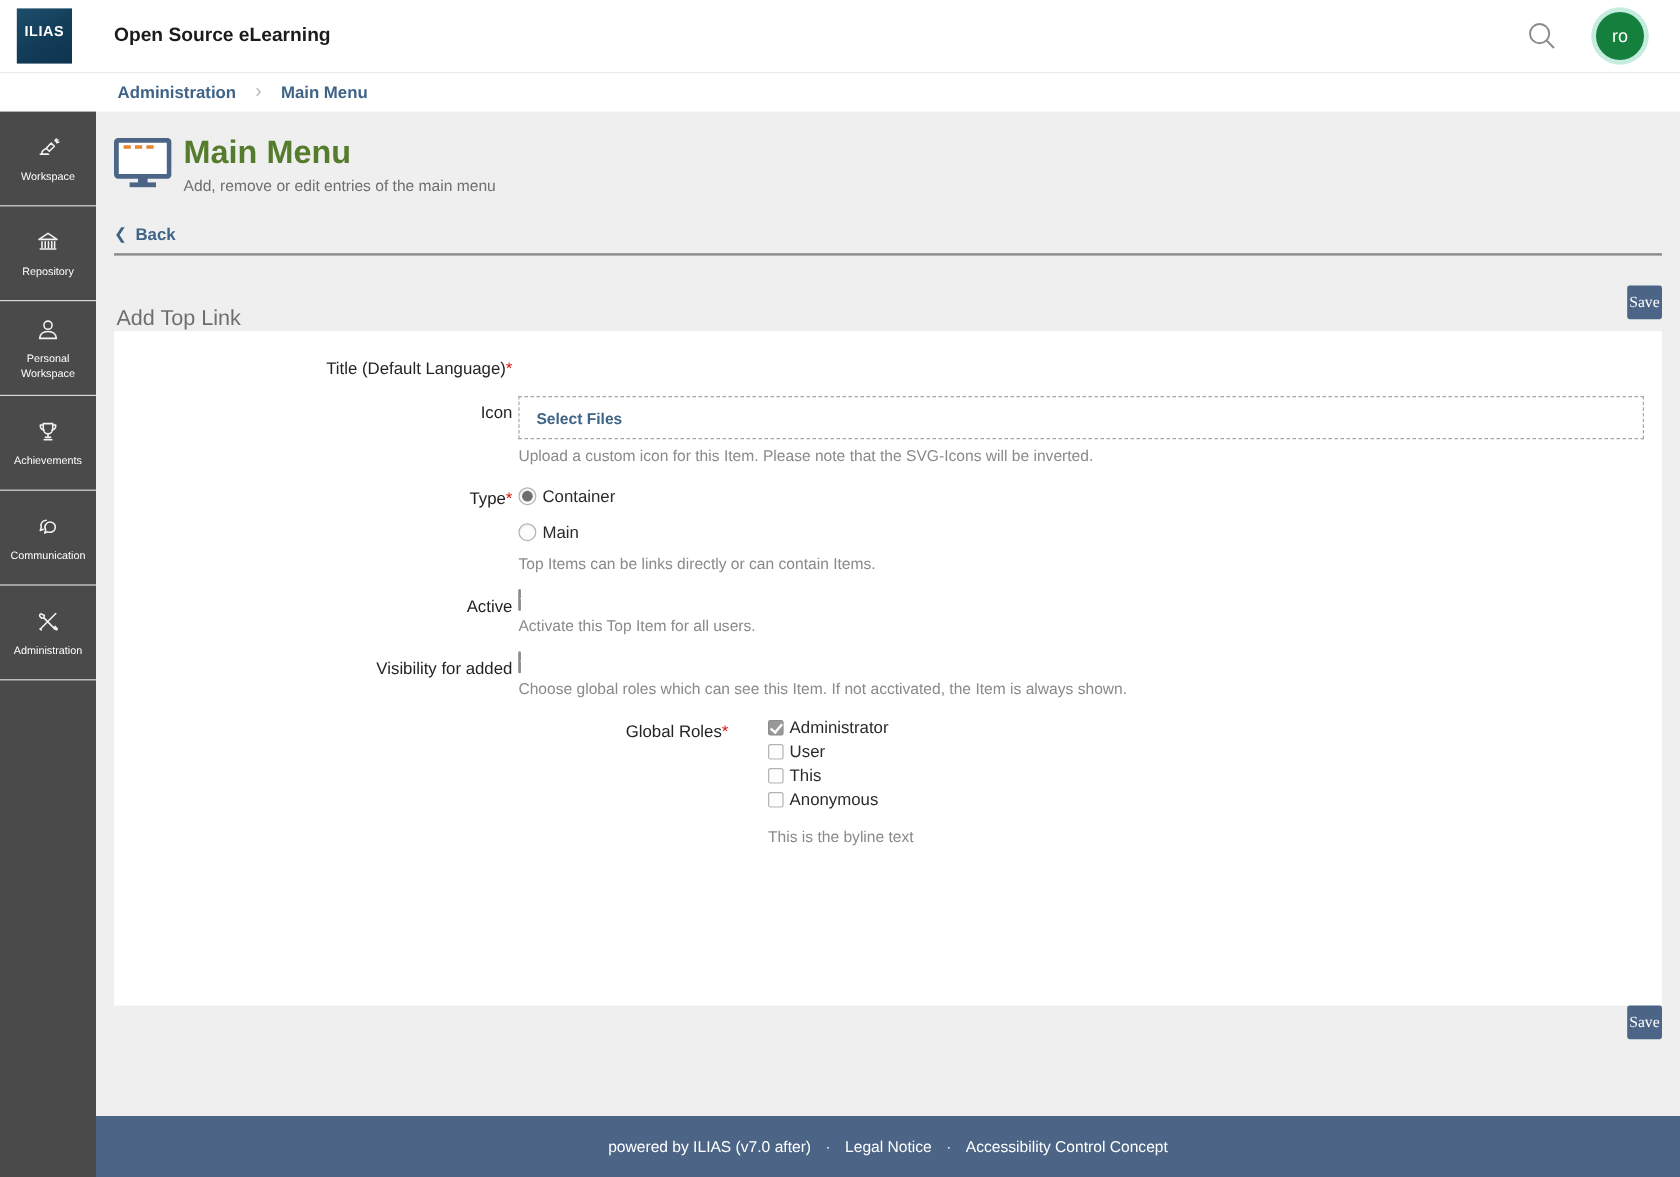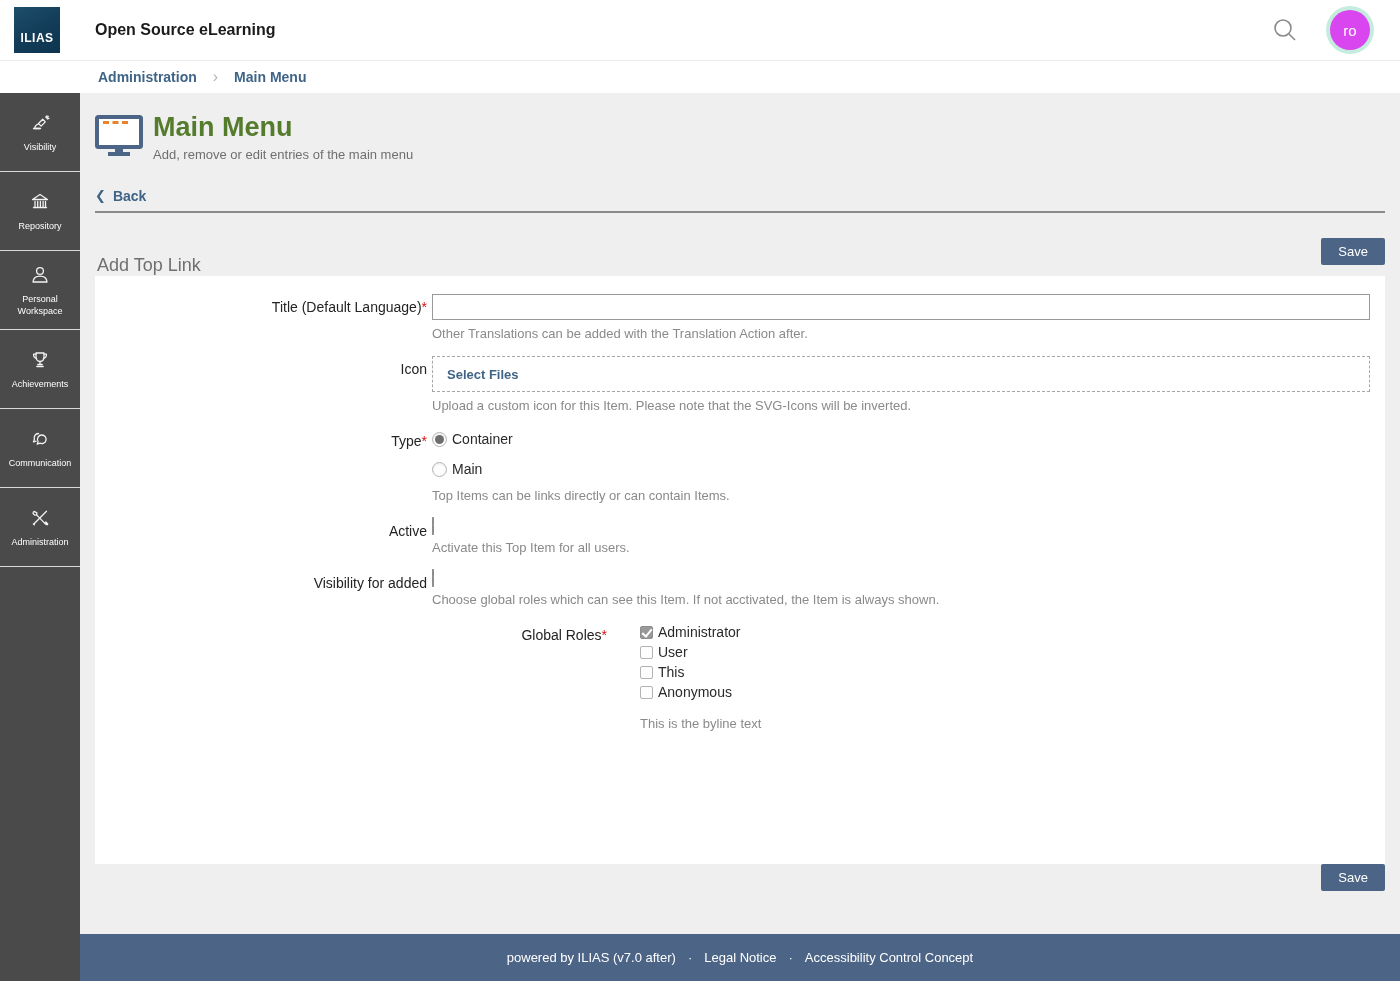--- a/index.html
+++ b/index.html
@@ -7,27 +7,27 @@
   body {
     font-family: "Liberation Sans", "DejaVu Sans", sans-serif;
     background:#efefef; color:#222; overflow:hidden;
   }
   
   .topbar { height:60px; background:#fff; display:flex; align-items:center; }
   .logo {
     width:46px; height:46px; margin-left:14px;
     background:linear-gradient(150deg,#1d4e6b 0%,#123c58 55%,#0e344f 100%);
     color:#fff; font-weight:bold; font-size:12px; letter-spacing:.5px;
-    display:flex; align-items:flex-end; justify-content:center; padding-bottom:8px;
+    display:flex; align-items:flex-end; justify-content:center; padding-bottom:20px;
   }
   .app-title { margin-left:35px; font-size:16px; font-weight:700; color:#1b1b1b; }
   .topbar-right { margin-left:auto; display:flex; align-items:center; gap:30px; margin-right:30px; }
   .search-btn { background:none; border:none; cursor:pointer; line-height:0; }
   .avatar {
-    width:40px; height:40px; border-radius:50%; background:#d946ef;
+    width:40px; height:40px; border-radius:50%; background:#15803d;
     box-shadow:0 0 0 4px #c5ecdf; color:#fff; font-size:15px;
     display:flex; align-items:center; justify-content:center;
   }
   
   .breadcrumb-bar {
     height:33px; background:#fff; border-top:1px solid #ececec;
     display:flex; align-items:center; padding-left:98px; font-size:14px;
   }
   .crumb { color:#3f6487; font-weight:700; text-decoration:none; }
   .crumb-sep { color:#b5b5b5; font-size:16px; margin:0 16px; font-weight:400; }
@@ -52,22 +52,22 @@
   
   .back-row { margin-top:24px; }
   .back-link { color:#3f6487; font-size:14px; font-weight:600; text-decoration:none; display:inline-flex; align-items:center; }
   .back-chevron { font-size:13px; margin-right:7px; font-weight:700; }
   .rule { border-bottom:2px solid #8b8b8b; margin-top:7px; }
   
   .form-head { position:relative; margin-top:25px; height:38px; }
   .section-title { position:absolute; left:2px; bottom:0; font-size:18px; color:#6f6f6f; font-weight:400; }
   .btn-save {
     background:#4c6586; color:#fff; border:none; font-size:13px;
-    padding:6px 17px; border-radius:2px; cursor:pointer;
-    font-family:Liberation Sans, sans-serif;
+    padding:6px 2px; border-radius:2px; cursor:pointer;
+    font-family:Liberation Serif, serif;
   }
   .btn-save-top { position:absolute; right:0; top:0; }
   
   .panel { background:#fff; padding:18px 15px 0 0; }
   .frow { display:flex; margin-bottom:15px; }
   .flabel { width:332px; flex:0 0 332px; text-align:right; font-size:14px; color:#242424; padding-top:5px; }
   .req { color:#d11; }
   .fctrl { flex:1; margin-left:5px; max-width:938px; font-size:14px; }
   .byline { font-size:13px; color:#8a8a8a; margin-top:6px; }
   .text-input {
@@ -142,21 +142,21 @@
   <div class="sidebar">
     <div class="sb-item">
       <span>
         <svg width="24" height="24" viewBox="0 0 24 24" fill="none" stroke="#f2f2f2" stroke-width="1.3" stroke-linecap="round" stroke-linejoin="round">
           <path d="M10.5 12.5l4.2-4.2 2.6 2.6-4.2 4.2z"></path>
           <path d="M10.8 12.8c-2.2.6-4 2.6-4.2 4.7h5"></path>
           <path d="M5.5 17.5h7"></path>
           <path d="M17.8 6.2l1.1-1.4M19.3 8l1.7-.6M18.8 7l1.5-1.5"></path>
         </svg>
       </span>
-      <span class="sb-label">Visibility</span>
+      <span class="sb-label">Workspace</span>
     </div>
     <div class="sb-item">
       <span>
         <svg width="24" height="24" viewBox="0 0 24 24" fill="none" stroke="#f2f2f2" stroke-width="1.3" stroke-linecap="round" stroke-linejoin="round">
           <path d="M4.5 9.5L12 4.5l7.5 5z"></path>
           <path d="M7 11.5v5M9.7 11.5v5M12.4 11.5v5M15.1 11.5v5M17.5 11.5v5"></path>
           <path d="M5.5 17.5h13"></path>
         </svg>
       </span>
       <span class="sb-label">Repository</span>
@@ -234,24 +234,20 @@
         <span class="section-title">Add Top Link</span>
         <button class="btn-save btn-save-top">Save</button>
       </div>
 
       <div class="panel">
 
         <div class="frow">
           <div class="flabel">
             <span>Title (Default Language)</span><span class="req">*</span>
           </div>
-          <div class="fctrl">
-            <input class="text-input" type="text" value="" style="">
-            <div class="byline">Other Translations can be added with the Translation Action after.</div>
-          </div>
         </div>
 
         <div class="frow">
           <div class="flabel">Icon</div>
           <div class="fctrl">
             <div class="dropzone">
               <a href="#" class="file-link">Select Files</a>
             </div>
             <div class="byline">Upload a custom icon for this Item. Please note that the SVG-Icons will be inverted.</div>
           </div>

